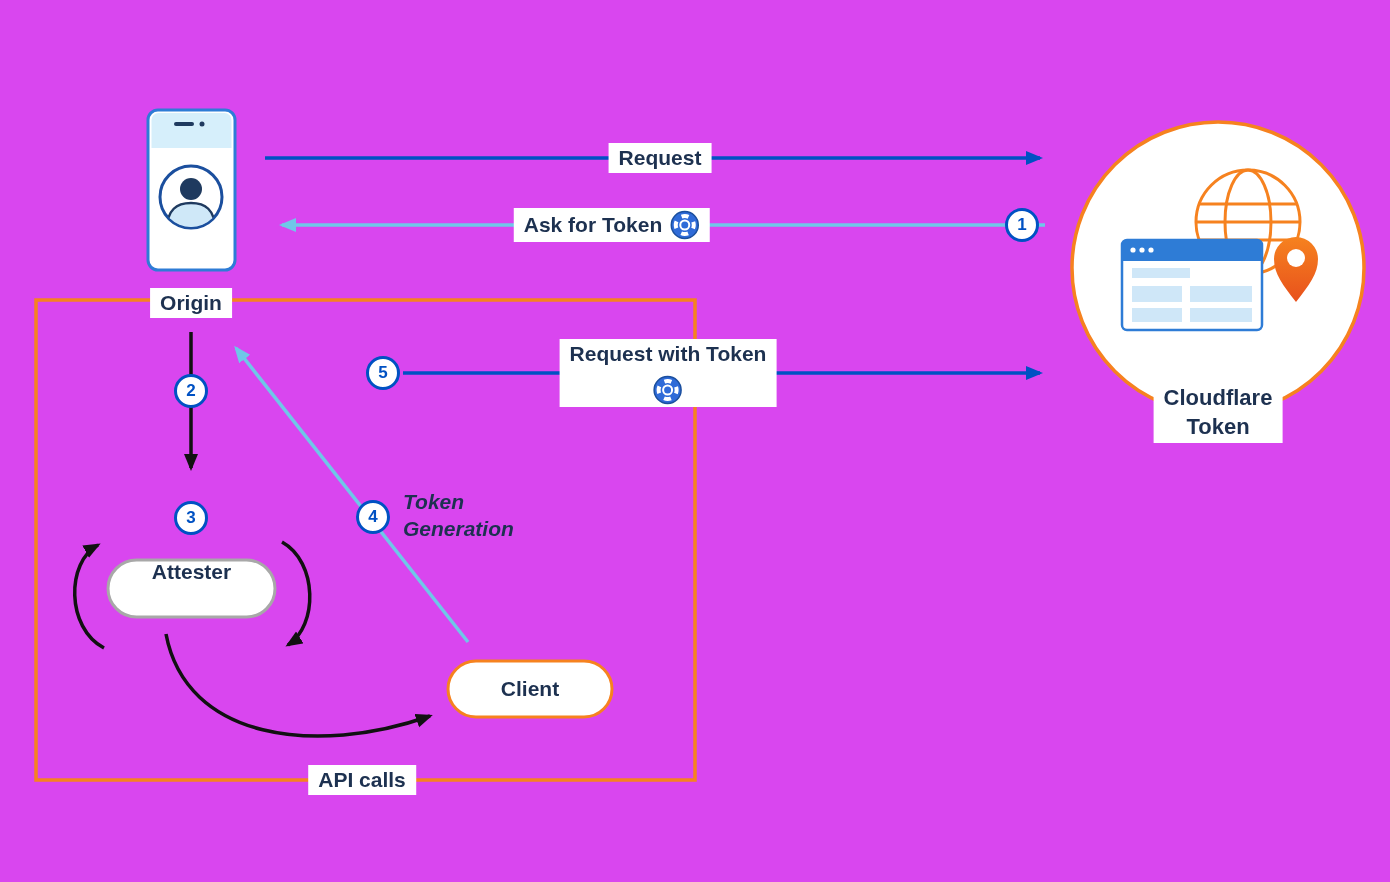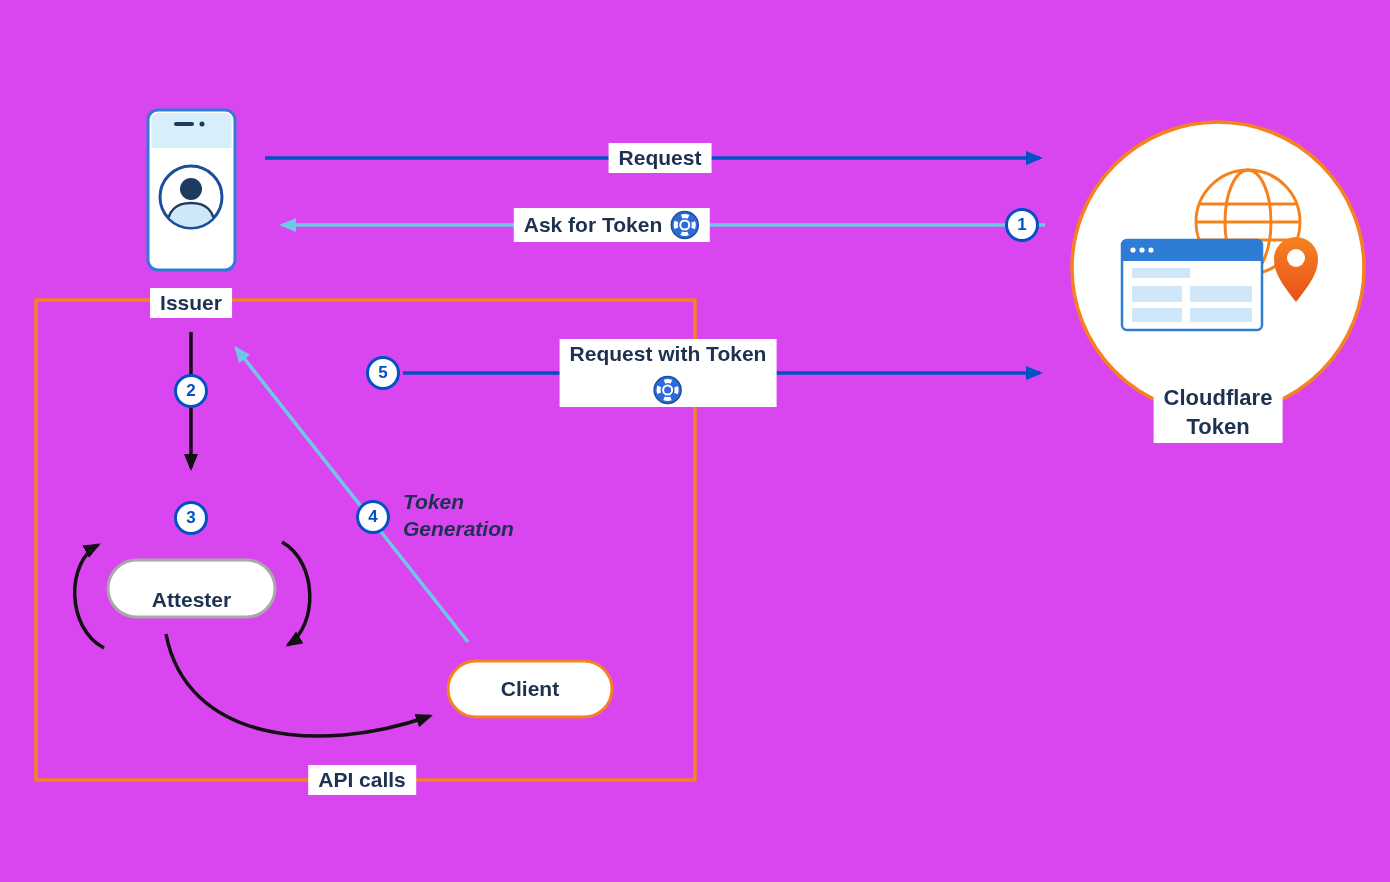--- a/index.html
+++ b/index.html
@@ -119,28 +119,28 @@
 
   <div class="lbl bg flow-label" style="left:668px; top:373px;flex-direction:column;">
     <span>Request with Token</span>
     <svg width="30" height="30" viewBox="0 0 30 30">
       <circle cx="15" cy="15" r="13.5" fill="#2f6bd8" stroke="#1b4f9e" stroke-width="1.5"></circle>
       <circle cx="15" cy="15" r="9" fill="none" stroke="#ffffff" stroke-width="4" stroke-dasharray="7.07 7.07" stroke-dashoffset="3.5"></circle>
       <circle cx="15" cy="15" r="4.5" fill="none" stroke="#ffffff" stroke-width="2"></circle>
     </svg>
   </div>
 
-  <div class="lbl bg" style="left:191px; top:303px;">Issuer</div>
+  <div class="lbl bg" style="left:191px; top:303px;">Origin</div>
 
   <div class="lbl bg origin-lbl" style="left:1218px; top:412px;">
     <div>Cloudflare</div>
     <div>Token</div>
   </div>
 
-  <div class="lbl" style="left:191.5px; top:600px;">Attester</div>
+  <div class="lbl" style="left:191.5px; top:572px;">Attester</div>
 
   <div class="lbl" style="left:530px; top:689px;">Client</div>
 
   <div class="lbl left-align two-line" style="left:403px; top:515px;">
     <div>Token</div>
     <div>Generation</div>
   </div>
 
   <div class="lbl bg" style="left:362px; top:780px;">API calls</div>
 

